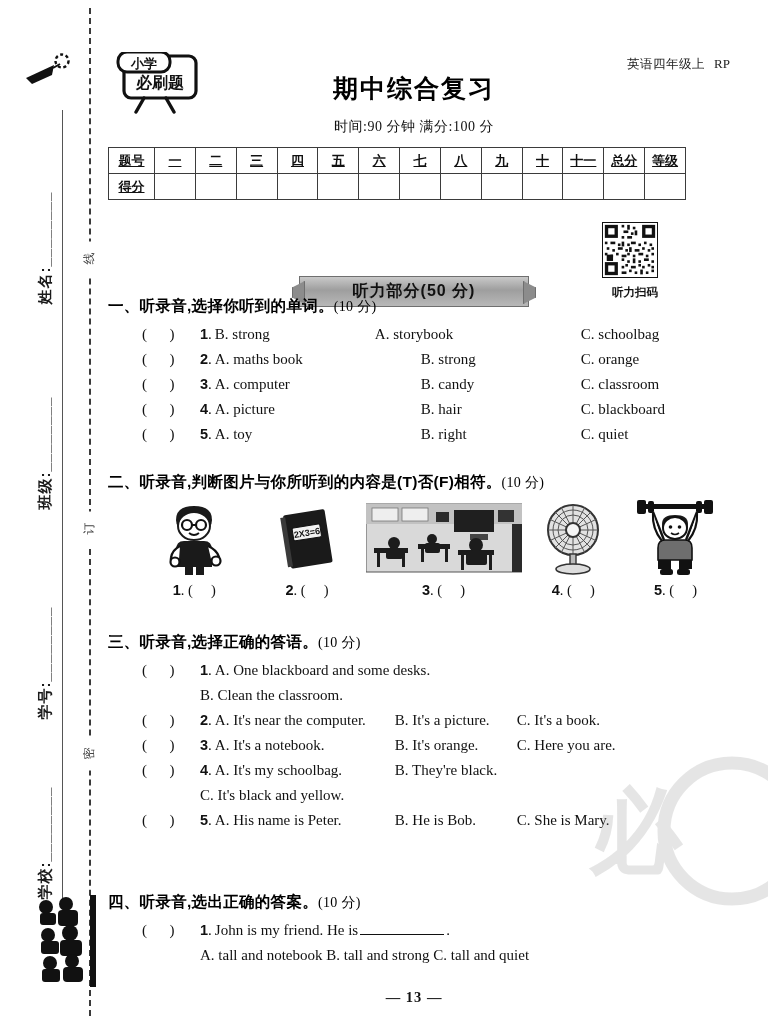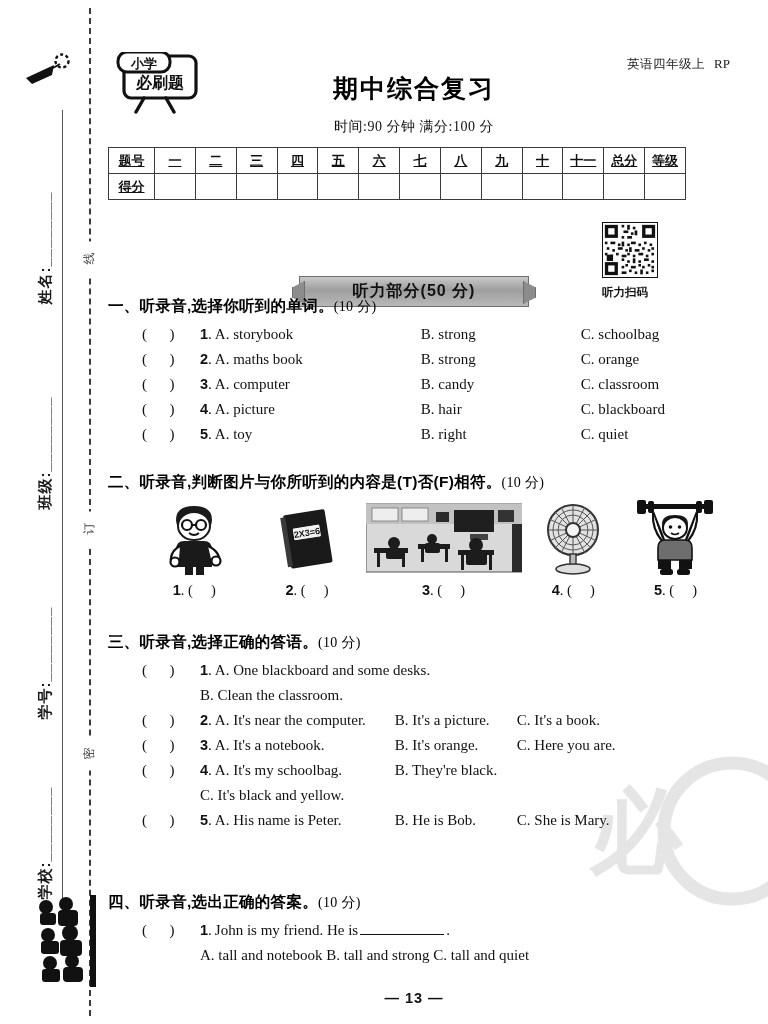--- a/index.html
+++ b/index.html
@@ -145,22 +145,22 @@
   .banner::before, .banner::after {
     content: ""; position: absolute; top: 4px;
     width: 11px; height: 21px;
     background: #8c8c8c;
     border: 1px solid #6f6f6f;
   }
   .banner::before { left: -8px; clip-path: polygon(100% 0,100% 100%,0 72%,0 28%); }
   .banner::after  { right: -8px; clip-path: polygon(0 0,0 100%,100% 72%,100% 28%); }
 
   .qr-block {
-    position: absolute; right: 104px; top: 222px;
-    width: 62px; text-align: left;
+    position: absolute; right: 110px; top: 222px;
+    width: 62px; text-align: right;
   }
   .qr-code {
     width: 56px; height: 56px; margin: 0 auto;
     background: #fff; border: 1px solid #111;
   }
   .qr-label {
     margin-top: 3px;
     font-family: "Liberation Sans", sans-serif;
     font-size: 11.5px; font-weight: 700; color: #111;
   }
@@ -240,21 +240,21 @@
   
   .watermark {
     position: absolute; right: -6px; top: 745px;
     width: 210px; height: 175px;
     opacity: .22;
     pointer-events: none;
   }
   .page-num {
     position: absolute; left: 0; right: 40px; bottom: 18px;
     text-align: center;
-    font-family: Liberation Sans, sans-serif;
+    font-family: Liberation Serif, serif;
     font-size: 14.5px; font-weight: 700; color: #111;
     letter-spacing: 1px;
   }
 
   .abs { position: absolute; left: 8px; right: 40px; }
 </style>
 </head>
 <body>
 
 <div class="left-strip">
@@ -427,22 +427,22 @@
 
   <div class="abs sec1" style="top:296px;">
     <div class="section-head">
       <span>一、听录音,选择你听到的单词。</span><span class="pts">(10 分)</span>
     </div>
 
     <div class="q-row">
       <span class="paren">(&nbsp;&nbsp;&nbsp;&nbsp;&nbsp;&nbsp;)</span>
       <span class="qnum">1</span>
         <span class="qnum-dot">.</span>
+      <span class="opt c-b">B. strong</span>
       <span class="opt c-a">A. storybook</span>
-      <span class="opt c-b">B. strong</span>
       <span class="opt c-c">C. schoolbag</span>
     </div>
     <div class="q-row">
       <span class="paren">(&nbsp;&nbsp;&nbsp;&nbsp;&nbsp;&nbsp;)</span>
       <span class="qnum">2</span>
         <span class="qnum-dot">.</span>
       <span class="opt c-a">A. maths book</span>
       <span class="opt c-b">B. strong</span>
       <span class="opt c-c">C. orange</span>
     </div>

